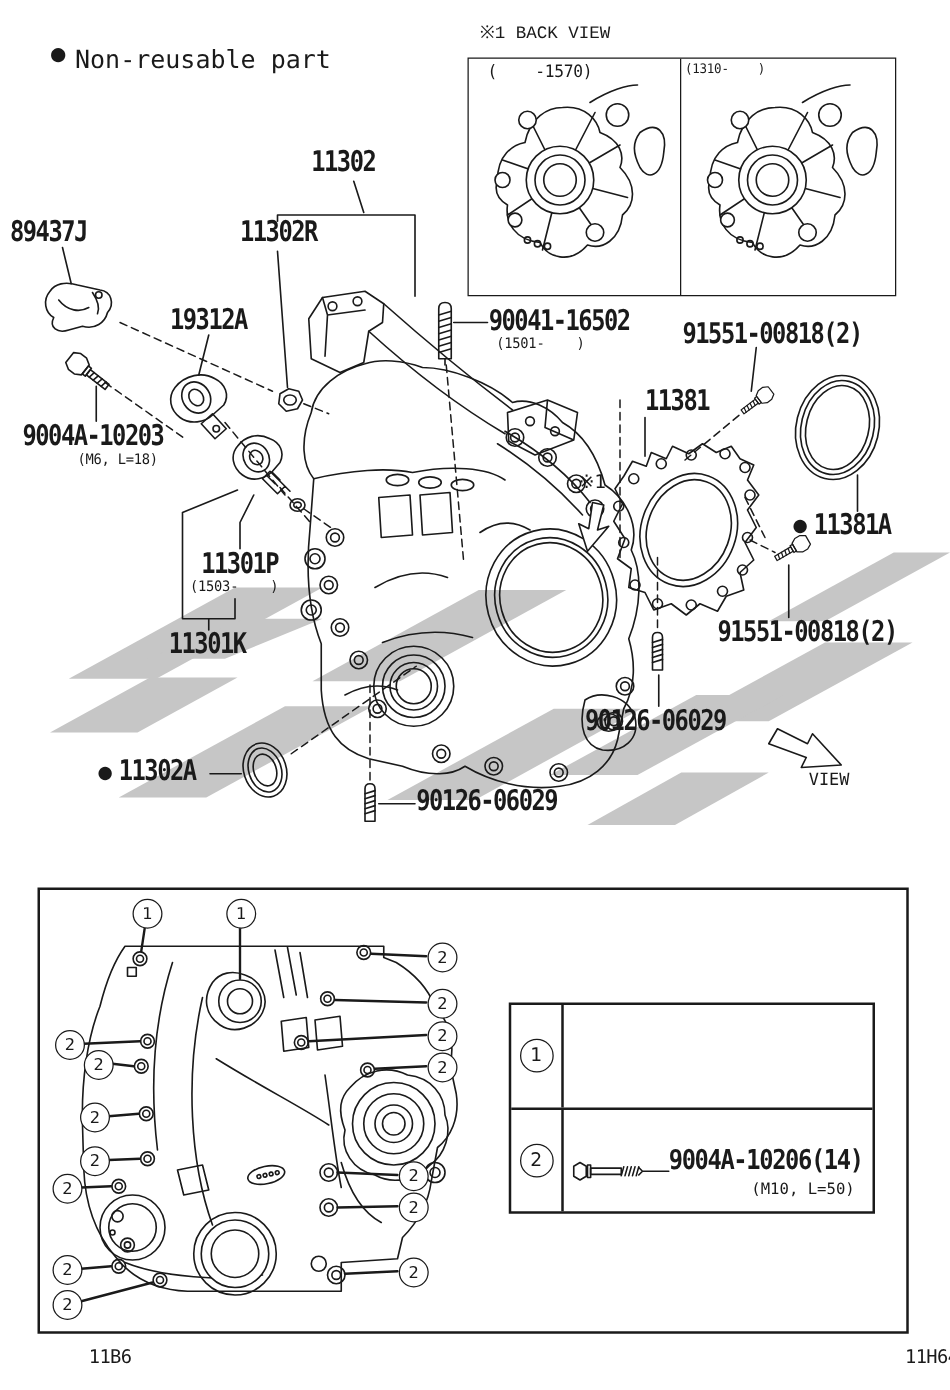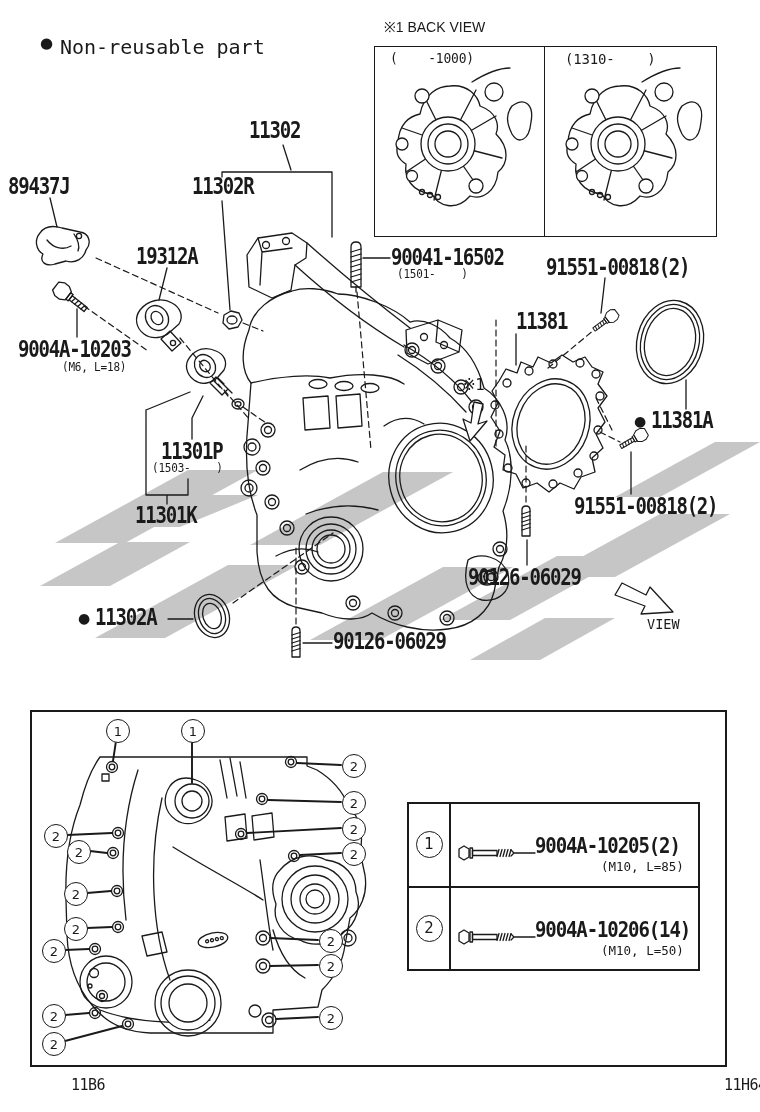--- a/index.html
+++ b/index.html
@@ -262,26 +262,26 @@
       <path d="M526,446 L526,502"></path>
     </g>
 
     <path class="sw" d="M474,402 L483,404 L478,424 L487,421 L470,441 L463,419 L471,423 Z"></path>
     <path class="sw" d="M615,595 L622,583 L646,595 L650,587 L673,612 L641,614 L645,606 Z"></path>
   </svg>
 
   <span class="blt" style="left:40px;top:36px;font-size:15px;">●</span>
   <span class="lbl" style="left:60px;top:37px;">Non-reusable part</span>
 
-  <span class="lbl" style="left:384px;top:20px;font-family:Liberation Sans, sans-serif;font-size:14px;">※1 BACK VIEW</span>
+  <span class="lbl" style="left:384px;top:20px;font-family:Liberation Mono, monospace;font-size:14px;">※1 BACK VIEW</span>
   <div class="bvbox">
     <div class="bvdiv"></div>
   </div>
-  <span class="pns" style="left:390px;top:51px;font-size:13px;">(    -1000)</span>
-  <span class="pns" style="left:565px;top:51px;font-size:14px;">(1310-    )</span>
+  <span class="pns" style="left:390px;top:51px;font-size:13px;">(    -1570)</span>
+  <span class="pns" style="left:548px;top:51px;font-size:10px;">(1310-    )</span>
 
   <span class="pn" style="left:249px;top:119px;">11302</span>
   <span class="pn" style="left:192px;top:175px;">11302R</span>
   <span class="pn" style="left:8px;top:175px;">89437J</span>
   <span class="pn" style="left:136px;top:245px;">19312A</span>
   <span class="pn" style="left:18px;top:338px;">9004A-10203</span>
   <span class="pns" style="left:62px;top:362px;">(M6, L=18)</span>
   <span class="pn" style="left:161px;top:440px;">11301P</span>
   <span class="pns" style="left:152px;top:463px;">(1503-    )</span>
   <span class="pn" style="left:135px;top:504px;">11301K</span>
@@ -393,33 +393,20 @@
   <span class="cnum" style="left:42px;top:1032px;">2</span>
   <span class="cnum" style="left:319px;top:929px;">2</span>
   <span class="cnum" style="left:319px;top:954px;">2</span>
   <span class="cnum" style="left:319px;top:1006px;">2</span>
 
   <div class="ltable">
     <div class="lrow first">
       <div class="lnum">
         <span class="cnum">1</span>
       </div>
-      <div class="lcell">
-        <svg class="bolt-ic" width="80" height="18" viewBox="0 0 80 18">
-          <g class="s">
-              <path d="M2,5 L7,2 L12,5 L12,13 L7,16 L2,13 Z"></path>
-              <rect x="13" y="4" width="2.5" height="10"></rect>
-          <path d="M15.5,6.5 H40 V11.5 H15.5 Z"></path>
-              <path d="M42,5.5 L40,12.5 M45,5.5 L43,12.5 M48,5.5 L46,12.5 M51,5.5 L49,12.5 M54,5.5 L52,12.5"></path>
-          <path d="M54,6 L57,9 L54,12 M57,9 H78"></path>
-            </g>
-        </svg>
-        <span class="lpart">9004A-10205(2)</span>
-        <span class="lspec">(M10, L=85)</span>
-      </div>
     </div>
     <div class="lrow">
       <div class="lnum">
         <span class="cnum">2</span>
       </div>
       <div class="lcell">
         <svg class="bolt-ic" width="80" height="18" viewBox="0 0 80 18">
           <g class="s">
               <path d="M2,5 L7,2 L12,5 L12,13 L7,16 L2,13 Z"></path>
               <rect x="13" y="4" width="2.5" height="10"></rect>

